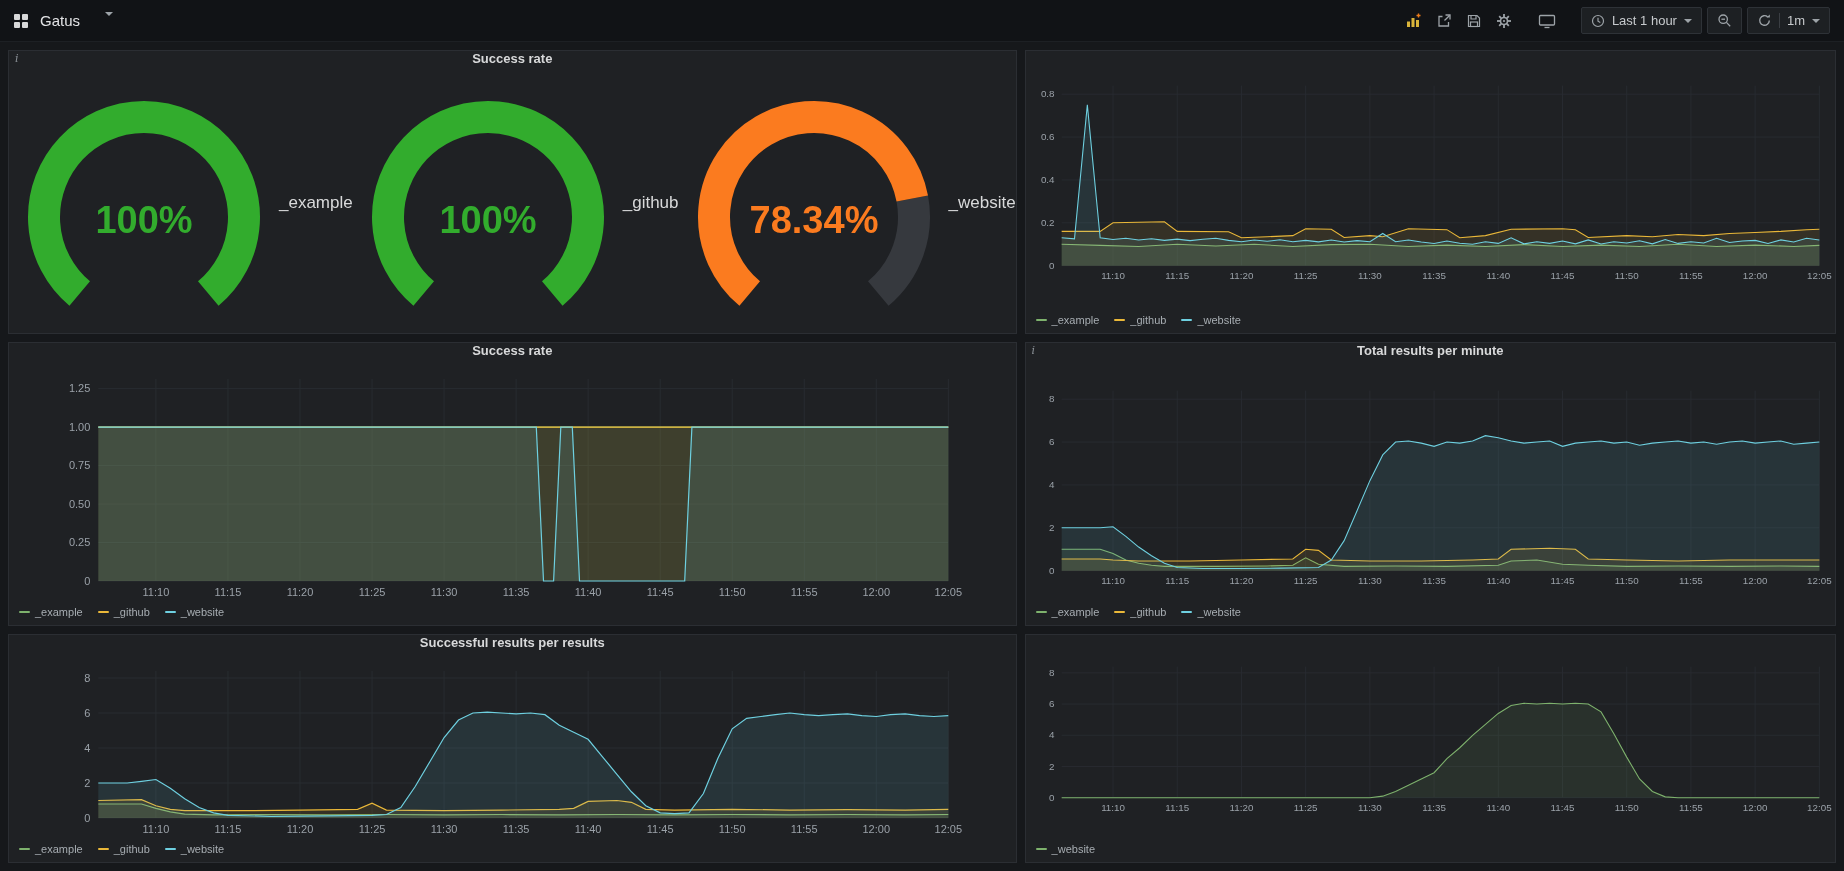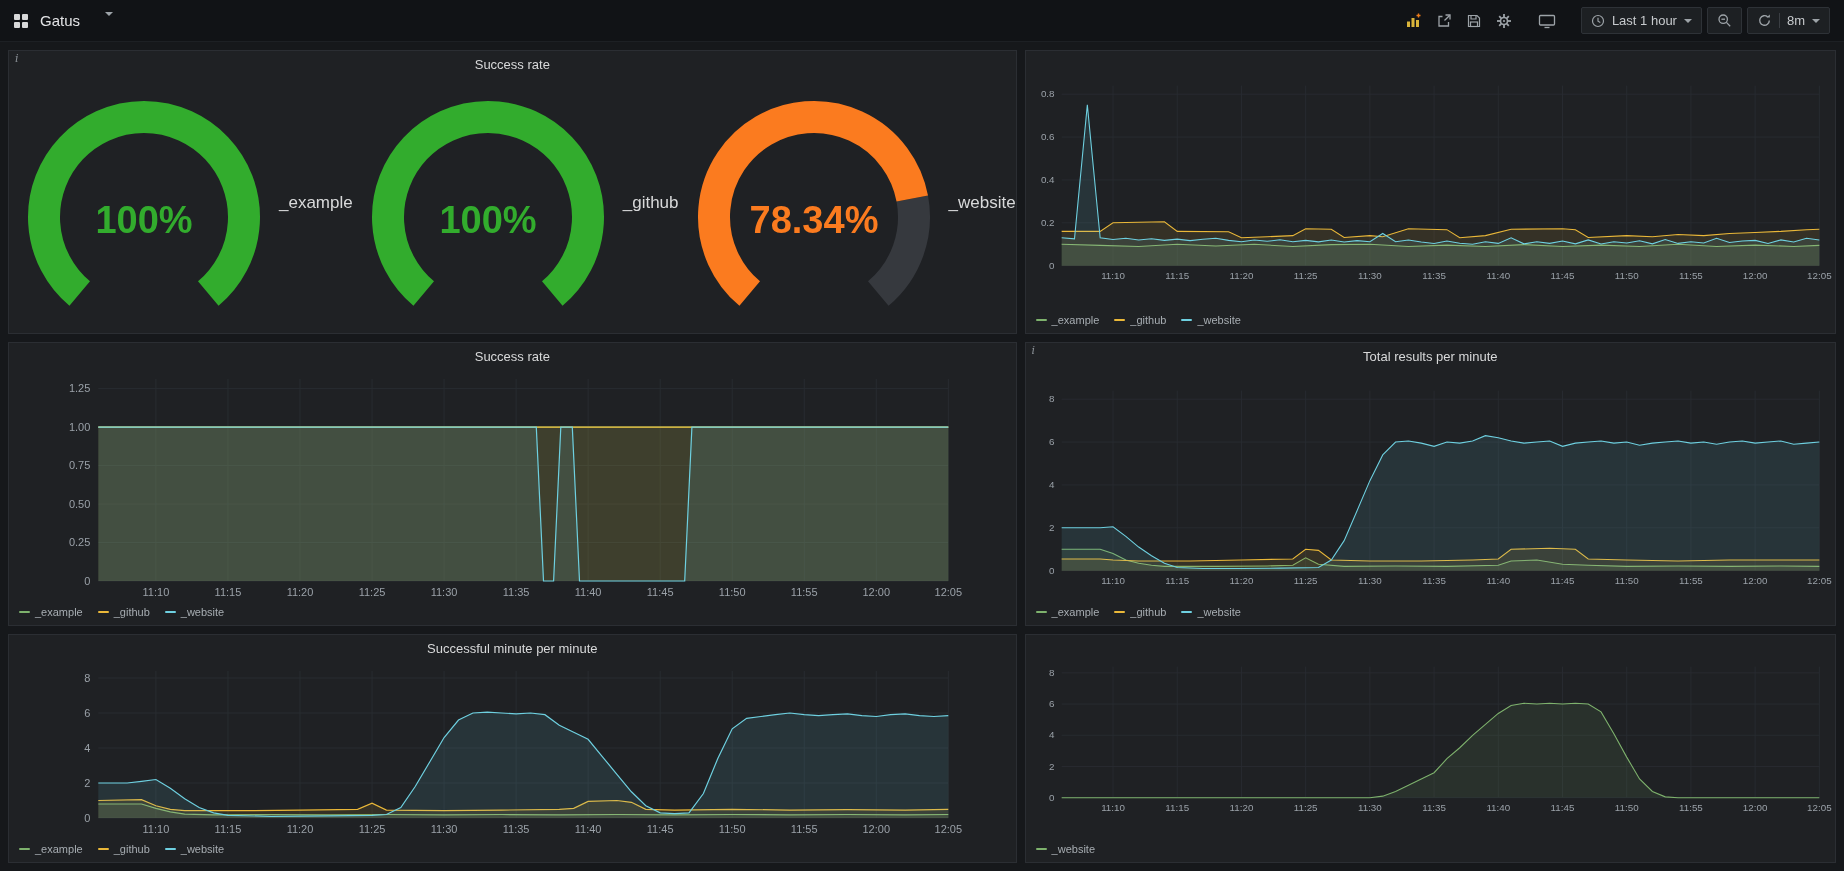--- a/index.html
+++ b/index.html
@@ -16,21 +16,21 @@
   .nav-right{display:flex;align-items:center;gap:0}
   button{font-family:inherit;cursor:pointer}
   .icon-btn{height:27px;padding:0 7px;background:transparent;border:none;display:flex;align-items:center;justify-content:center;color:#9da3a8}
   .icon-btn.tv{margin-left:12px}
   .ctrl-group{display:flex;align-items:center;gap:5px;margin-left:18px}
   .ctrl-btn{height:27px;padding:0 9px;background:#1d2023;border:1px solid #2e3237;border-radius:2px;display:flex;align-items:center;gap:7px;color:#c7cacd;font-size:13px}
   .vdiv{width:1px;height:15px;background:#3a3e43;display:inline-block}
   
   .dashboard{height:829px;padding:8px;display:grid;grid-template-columns:1fr 1fr;grid-template-rows:284px 284px 229px;gap:8px}
   .panel{background:#1f2124;border:1px solid #2b2e33;position:relative;display:flex;flex-direction:column;min-height:0}
-  .panel-header{height:26px;flex:0 0 26px;display:flex;align-items:center;justify-content:center;font-size:13px;font-weight:400;color:#d8d9da;cursor:pointer}
+  .panel-header{height:26px;flex:0 0 26px;display:flex;justify-content:center;font-size:13px;font-weight:700;color:#d8d9da;cursor:pointer}
   .info-corner{position:absolute;top:1px;left:6px;font-size:11px;font-style:italic;color:#8a9096;font-family:"DejaVu Serif",serif;cursor:pointer;z-index:2}
   .chart-wrap{flex:1;min-height:0}
   svg.chart{width:100%;height:100%;display:block;overflow:visible}
   svg text.tick{fill:#9aa1a8;font-size:11px;font-family:"Liberation Sans",sans-serif}
   .legend{flex:0 0 22px;display:flex;align-items:center;gap:15px;padding:0 0 4px 10px;font-size:11px;color:#a7adb2}
   .legend-item{display:flex;align-items:center;gap:5px;cursor:pointer}
   .legend-swatch{width:11px;height:2px;border-radius:1px;display:inline-block}
   
   .gauges{flex:1;display:flex;align-items:center;justify-content:space-around;min-height:0}
   .gauge-cell{display:flex;flex-direction:row;align-items:center}
@@ -113,21 +113,21 @@
             <line x1="9.4" y1="9.4" x2="13.2" y2="13.2"></line>
             <line x1="4.4" y1="6.2" x2="8" y2="6.2"></line>
           </svg>
       </button>
       <button class="ctrl-btn">
         <svg width="15" height="15" viewBox="0 0 15 15" fill="none">
             <path d="M12.3 7.5a4.8 4.8 0 1 1-1.6-3.6" stroke="#9da3a8" stroke-width="1.4"></path>
             <path d="M12.8 1.4v3.2h-3.2z" fill="#9da3a8"></path>
           </svg>
         <span class="vdiv"></span>
-        <span>8m</span>
+        <span>1m</span>
         <span class="caret"></span>
       </button>
     </div>
   </div>
 </header>
 
 <main class="dashboard">
 
   <section class="panel">
     <div class="info-corner">i</div>
@@ -347,21 +347,21 @@
         </div>
         <div class="legend-item">
           <span class="legend-swatch" style="background: rgb(110, 208, 224);"></span>
           <span>_website</span>
         </div>
       </div>
   </section>
 
   <section class="panel">
     <header class="panel-header">
-        <span>Successful minute per minute</span>
+        <span>Successful results per results</span>
       </header>
     <div class="chart-wrap">
         <svg class="chart" viewBox="0 0 908 179">
           <line x1="97.62711864406779" y1="10" x2="97.62711864406779" y2="157" stroke="#282c31"></line>
           <text x="97.62711864406779" y="172" text-anchor="middle" class="tick">11:10</text>
           <line x1="169.66101694915255" y1="10" x2="169.66101694915255" y2="157" stroke="#282c31"></line>
           <text x="169.66101694915255" y="172" text-anchor="middle" class="tick">11:15</text>
           <line x1="241.6949152542373" y1="10" x2="241.6949152542373" y2="157" stroke="#282c31"></line>
           <text x="241.6949152542373" y="172" text-anchor="middle" class="tick">11:20</text>
           <line x1="313.728813559322" y1="10" x2="313.728813559322" y2="157" stroke="#282c31"></line>

